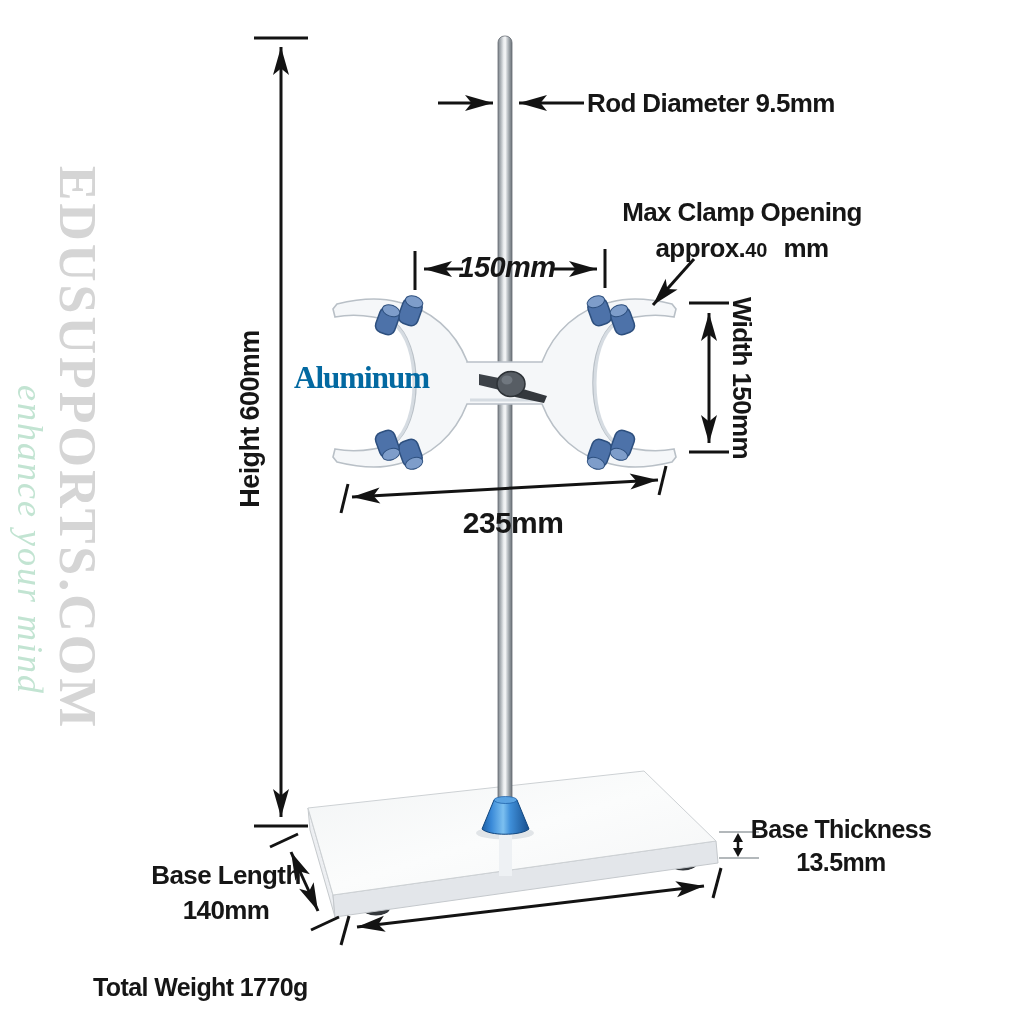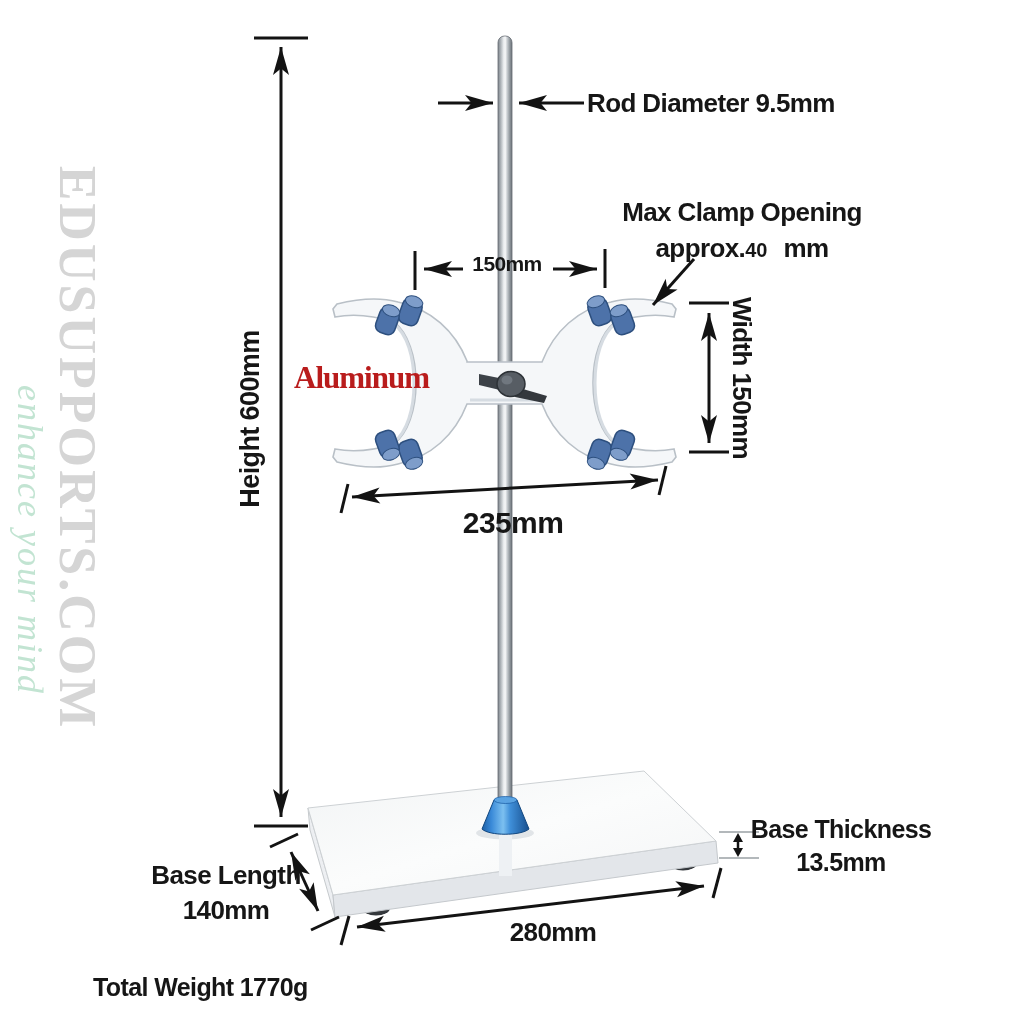--- a/index.html
+++ b/index.html
@@ -14,24 +14,24 @@
   #wm-tagline{left:30px;top:540px;transform:translate(-50%,-50%) rotate(90deg);
             font-family:"Liberation Serif",serif;font-style:italic;font-size:36px;
             color:#c2e4d2;letter-spacing:2px;}
   .lbl{position:absolute;z-index:2;color:#161616;font-weight:700;letter-spacing:-0.6px;
        white-space:nowrap;line-height:1;}
   .ctr{transform:translateX(-50%);text-align:center;}
   #rod-diameter{left:587px;top:90px;font-size:26px;}
   #max-clamp{left:742px;top:194px;font-size:26px;line-height:36px;}
   .big40{font-size:20px;letter-spacing:0;}
   .mm40{margin-left:16px;}
-  #dim150{left:507px;top:253px;font-size:21px;}
+  #dim150{left:507px;top:253px;font-size:29px;font-style:italic;}
   #width150{left:742px;top:378px;transform:translate(-50%,-50%) rotate(90deg);font-size:26px;}
   #aluminum{left:294px;top:362px;font-family:"Liberation Serif",serif;font-size:31px;
-            color:#b91c1c;letter-spacing:-1px;}
+            color:#0369a1;letter-spacing:-1px;}
   #dim235{left:513px;top:508px;font-size:30px;}
   #height-lbl{left:250px;top:419px;transform:translate(-50%,-50%) rotate(-90deg);font-size:27px;}
   #base-width-lbl{left:226px;top:858px;font-size:26px;line-height:35px;}
   #base-length-lbl{left:553px;top:917px;font-size:26px;line-height:31px;}
   #base-thickness-lbl{left:841px;top:813px;font-size:25px;line-height:33px;}
   #total-weight{left:93px;top:952px;font-size:25px;margin-top:23px;}
 </style>
 </head>
 <body>
 
@@ -203,21 +203,20 @@
   <div class="lbl ctr" id="dim235">235mm</div>
 
   <div class="lbl" id="height-lbl">Height 600mm</div>
 
   <div class="lbl ctr" id="base-width-lbl">
     <div>Base Length</div>
     <div>140mm</div>
   </div>
 
   <div class="lbl ctr" id="base-length-lbl">
-    <div>280mm</div>
   </div>
 
   <div class="lbl ctr" id="base-thickness-lbl">
     <div>Base Thickness</div>
     <div>13.5mm</div>
   </div>
 
   <div class="lbl" id="total-weight">Total Weight 1770g</div>
 </div>
 

